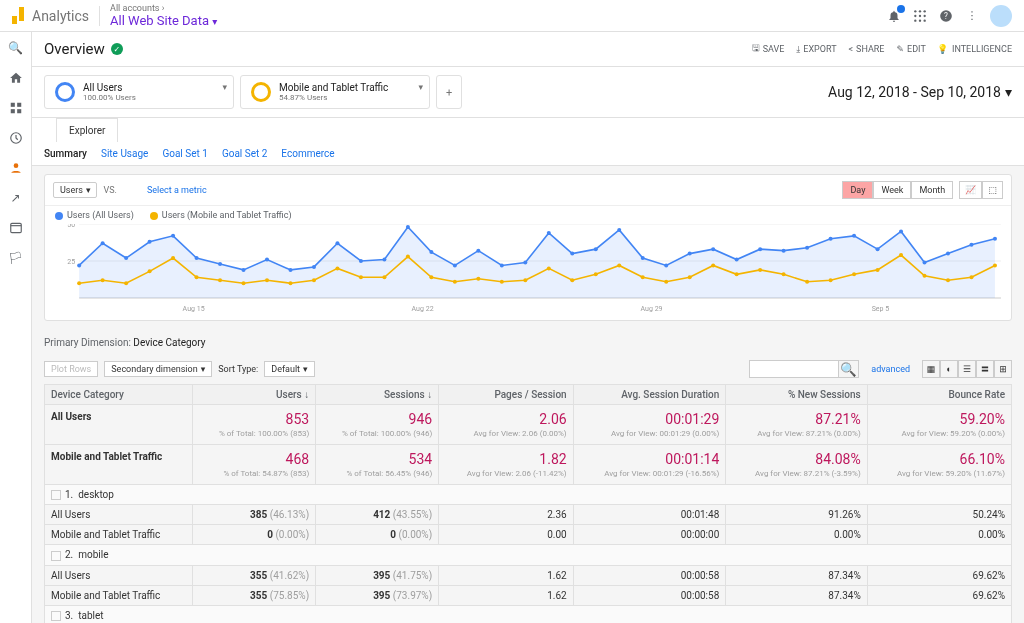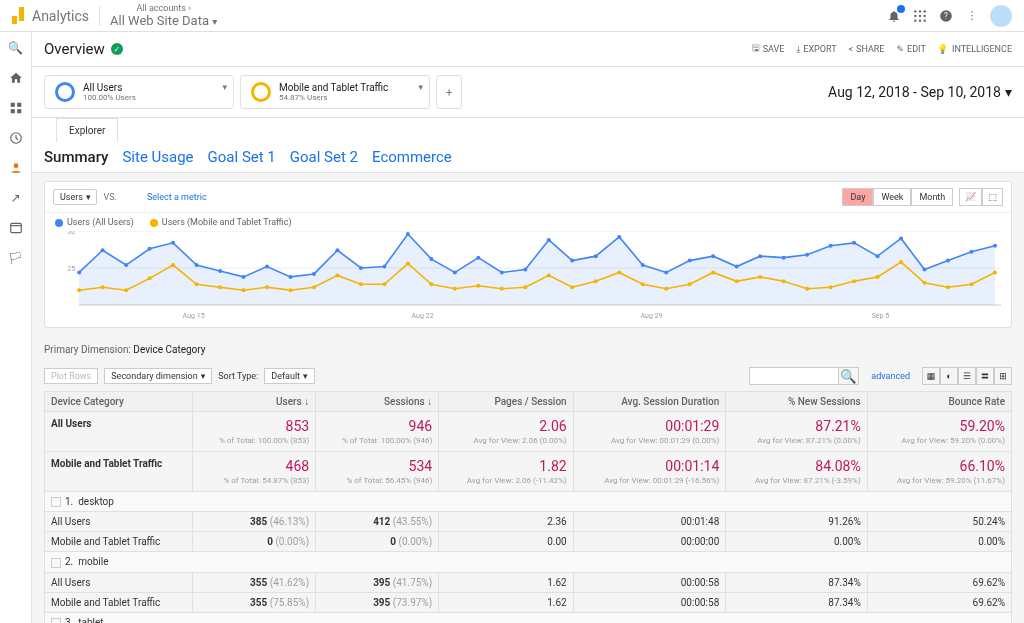--- a/index.html
+++ b/index.html
@@ -2,22 +2,22 @@
 <html><head>
 <meta charset="utf-8">
 <style>
 * { box-sizing: border-box; margin: 0; padding: 0; }
 body { font-family: Roboto, Arial, sans-serif; font-size: 11px; color: #333; background: #fff; width: 1024px; height: 623px; overflow: hidden; }
 .top-header { height: 32px; display: flex; align-items: center; padding: 0 12px; border-bottom: 1px solid #e0e0e0; }
 .logo-bar { width: 5px; height: 14px; background: #f4b400; display: inline-block; margin-right: 2px; }
 .logo-bar.s { height: 8px; vertical-align: bottom; }
 .logo-text { font-size: 14px; color: #757575; margin-left: 6px; }
 .divider-v { width: 1px; height: 20px; background: #e0e0e0; margin: 0 10px; }
-.breadcrumb { font-size: 9px; color: #757575; text-align: center; }
-.view-name { font-size: 13px; color: #737373; }
+.breadcrumb { font-size: 9px; color: #757575; }
+.view-name { font-size: 13px; color: #6d28d9; }
 .top-icons { margin-left: auto; display: flex; align-items: center; gap: 10px; }
 .tic { width: 16px; height: 16px; display: flex; align-items: center; justify-content: center; color: #5f6368; position: relative; }
 .avatar { width: 22px; height: 22px; border-radius: 50%; background: #bbdefb; }
 .main-layout { display: flex; height: 591px; }
 .left-rail { width: 32px; background: #fff; border-right: 1px solid #e0e0e0; display: flex; flex-direction: column; align-items: center; padding-top: 8px; gap: 14px; }
 .rail-icon { width: 16px; height: 16px; display: flex; align-items: center; justify-content: center; color: #5f6368; font-size: 12px; }
 .rail-icon.active { color: #e8710a; }
 .content { flex: 1; background: #f5f5f5; overflow: auto; }
 .page-header { display: flex; align-items: center; padding: 8px 12px; background: #fff; border-bottom: 1px solid #e0e0e0; }
 .page-title { font-size: 15px; color: #212121; margin-right: 6px; }
@@ -29,21 +29,21 @@
 .seg-circle { width: 20px; height: 20px; border: 3px solid; border-radius: 50%; }
 .seg-circle.blue { border-color: #4285f4; }
 .seg-circle.orange { border-color: #f4b400; }
 .seg-txt .seg-name { font-size: 10px; color: #212121; }
 .seg-txt .seg-sub { font-size: 8px; color: #757575; }
 .seg-arrow { position: absolute; right: 6px; top: 6px; color: #757575; font-size: 9px; }
 .add-seg { width: 26px; height: 34px; border: 1px solid #e0e0e0; border-radius: 3px; display: flex; align-items: center; justify-content: center; color: #757575; margin-left: 6px; }
 .date-range { margin-left: auto; font-size: 14px; color: #212121; display: flex; align-items: center; gap: 4px; }
 .explorer-tabs { background: #fff; border-bottom: 1px solid #e0e0e0; }
 .tab-label { display: inline-block; padding: 6px 12px; font-size: 10px; border: 1px solid #e0e0e0; border-bottom: none; background: #fff; margin-left: 24px; }
-.subtabs { padding: 6px 12px; display: flex; gap: 14px; font-size: 15px; }
+.subtabs { padding: 6px 12px; display: flex; gap: 14px; font-size: 10px; }
 .subtabs a { color: #1a73e8; text-decoration: none; }
 .subtabs a.active { color: #212121; font-weight: 500; }
 .chart-panel { background: #fff; margin: 8px 12px; border: 1px solid #e0e0e0; border-radius: 3px; }
 .chart-controls { display: flex; align-items: center; padding: 6px 8px; border-bottom: 1px solid #eee; font-size: 9px; }
 .metric-sel { border: 1px solid #ccc; padding: 2px 6px; border-radius: 2px; margin-right: 6px; display: inline-flex; align-items: flex-end; gap: 3px; }
 .vs-label { color: #757575; margin-right: 6px; }
 .sel-metric-link { color: #1a73e8; margin-left: 24px; }
 .period-btns { margin-left: auto; display: flex; }
 .period-btns span { border: 1px solid #ccc; padding: 3px 7px; background: #fff; }
 .period-btns span.active { background: #fca5a5; }

